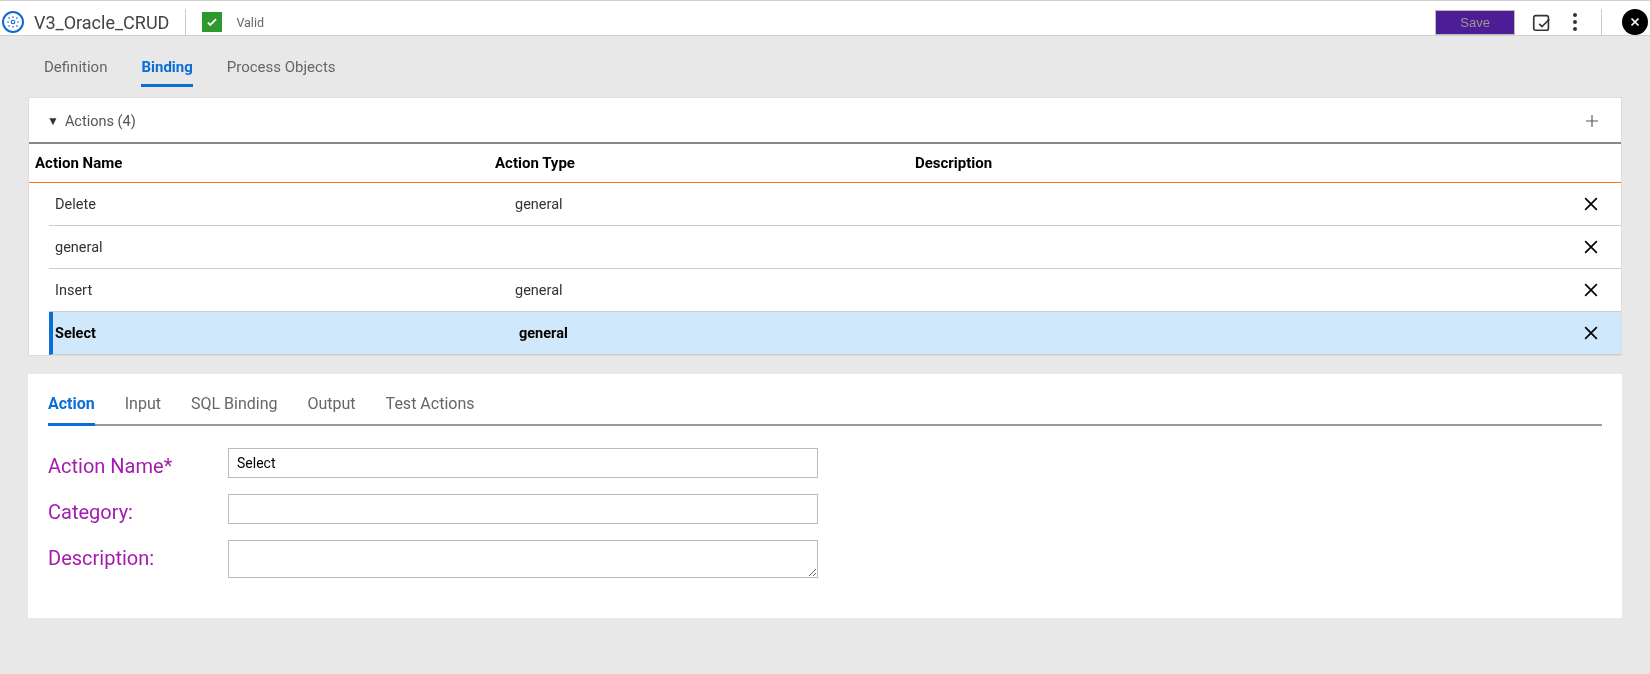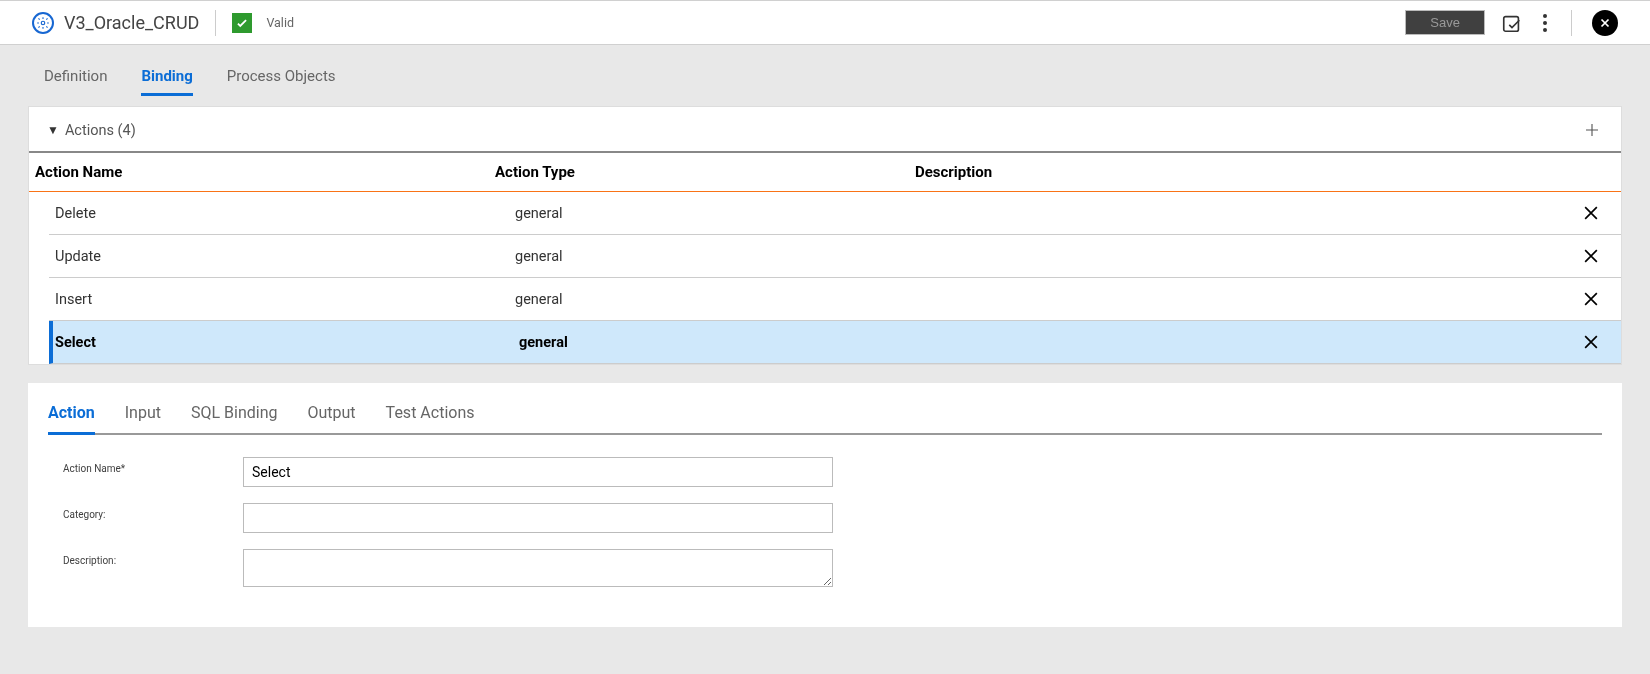--- a/index.html
+++ b/index.html
@@ -6,24 +6,24 @@
     body {
       font-family: -apple-system, BlinkMacSystemFont, "Segoe UI", Roboto, Arial, sans-serif;
       background: #e8e8e8;
       color: #333;
       font-size: 14px;
     }
 
     
     .toolbar {
       background: #fff;
-      height: 45px;
+      height: 36px;
       display: flex;
-      align-items: center;
-      padding: 0 32px;
+      align-items: flex-end;
+      padding: 0 2px;
       border-top: 1px solid #d0d0d0;
       border-bottom: 1px solid #d0d0d0;
     }
     .toolbar .left { display: flex; align-items: center; gap: 10px; }
     .toolbar .right { margin-left: auto; display: flex; align-items: center; gap: 14px; }
     .gear-icon {
       width: 22px; height: 22px;
       border-radius: 50%;
       border: 2px solid #1767d2;
       display: flex; align-items: center; justify-content: center;
@@ -41,21 +41,21 @@
     .valid-badge {
       width: 20px; height: 20px;
       background: #2e9a2e;
       display: flex; align-items: center; justify-content: center;
     }
     .valid-badge svg { width: 14px; height: 14px; }
     .valid-text { font-size: 12.5px; color: #666; margin-left: 4px; }
 
     .save-btn {
       border: 1px solid #bbb;
-      background: #404040;
+      background: #4c1d95;
       color: #999;
       padding: 4px 24px;
       font-size: 13px;
       cursor: default;
     }
     .icon-btn {
       width: 26px; height: 26px;
       display: flex; align-items: center; justify-content: center;
       cursor: pointer;
     }
@@ -167,24 +167,23 @@
       border-bottom:3px solid #0b6dd6;
       margin-bottom:-2px;
     }
 
     .form-row {
       display:flex; align-items:flex-start;
       margin-bottom:16px;
     }
     .form-row label {
       width:180px;
-      color:#404040;
-      font-size:10px;
+      color:#a21caf;
+      font-size:20px;
       padding-top:6px;
-      margin-left:15px;
     }
     .form-row input[type=text] {
       width:590px;
       padding:6px 8px;
       border:1px solid #bbb;
       font-size:14px;
       font-family:inherit;
     }
     .form-row textarea {
       width:590px;
@@ -269,21 +268,20 @@
           <div class="col-desc"></div>
           <div class="col-del">
             <span class="del-x">
               <svg viewBox="0 0 24 24" fill="none" stroke="#000" stroke-width="2">
                 <path d="M5 5l14 14M19 5L5 19"></path>
               </svg>
             </span>
           </div>
         </div>
         <div class="row">
-          <div class="col-name">Update</div>
           <div class="col-type">general</div>
           <div class="col-desc"></div>
           <div class="col-del">
             <span class="del-x">
               <svg viewBox="0 0 24 24" fill="none" stroke="#000" stroke-width="2">
                 <path d="M5 5l14 14M19 5L5 19"></path>
               </svg>
             </span>
           </div>
         </div>

